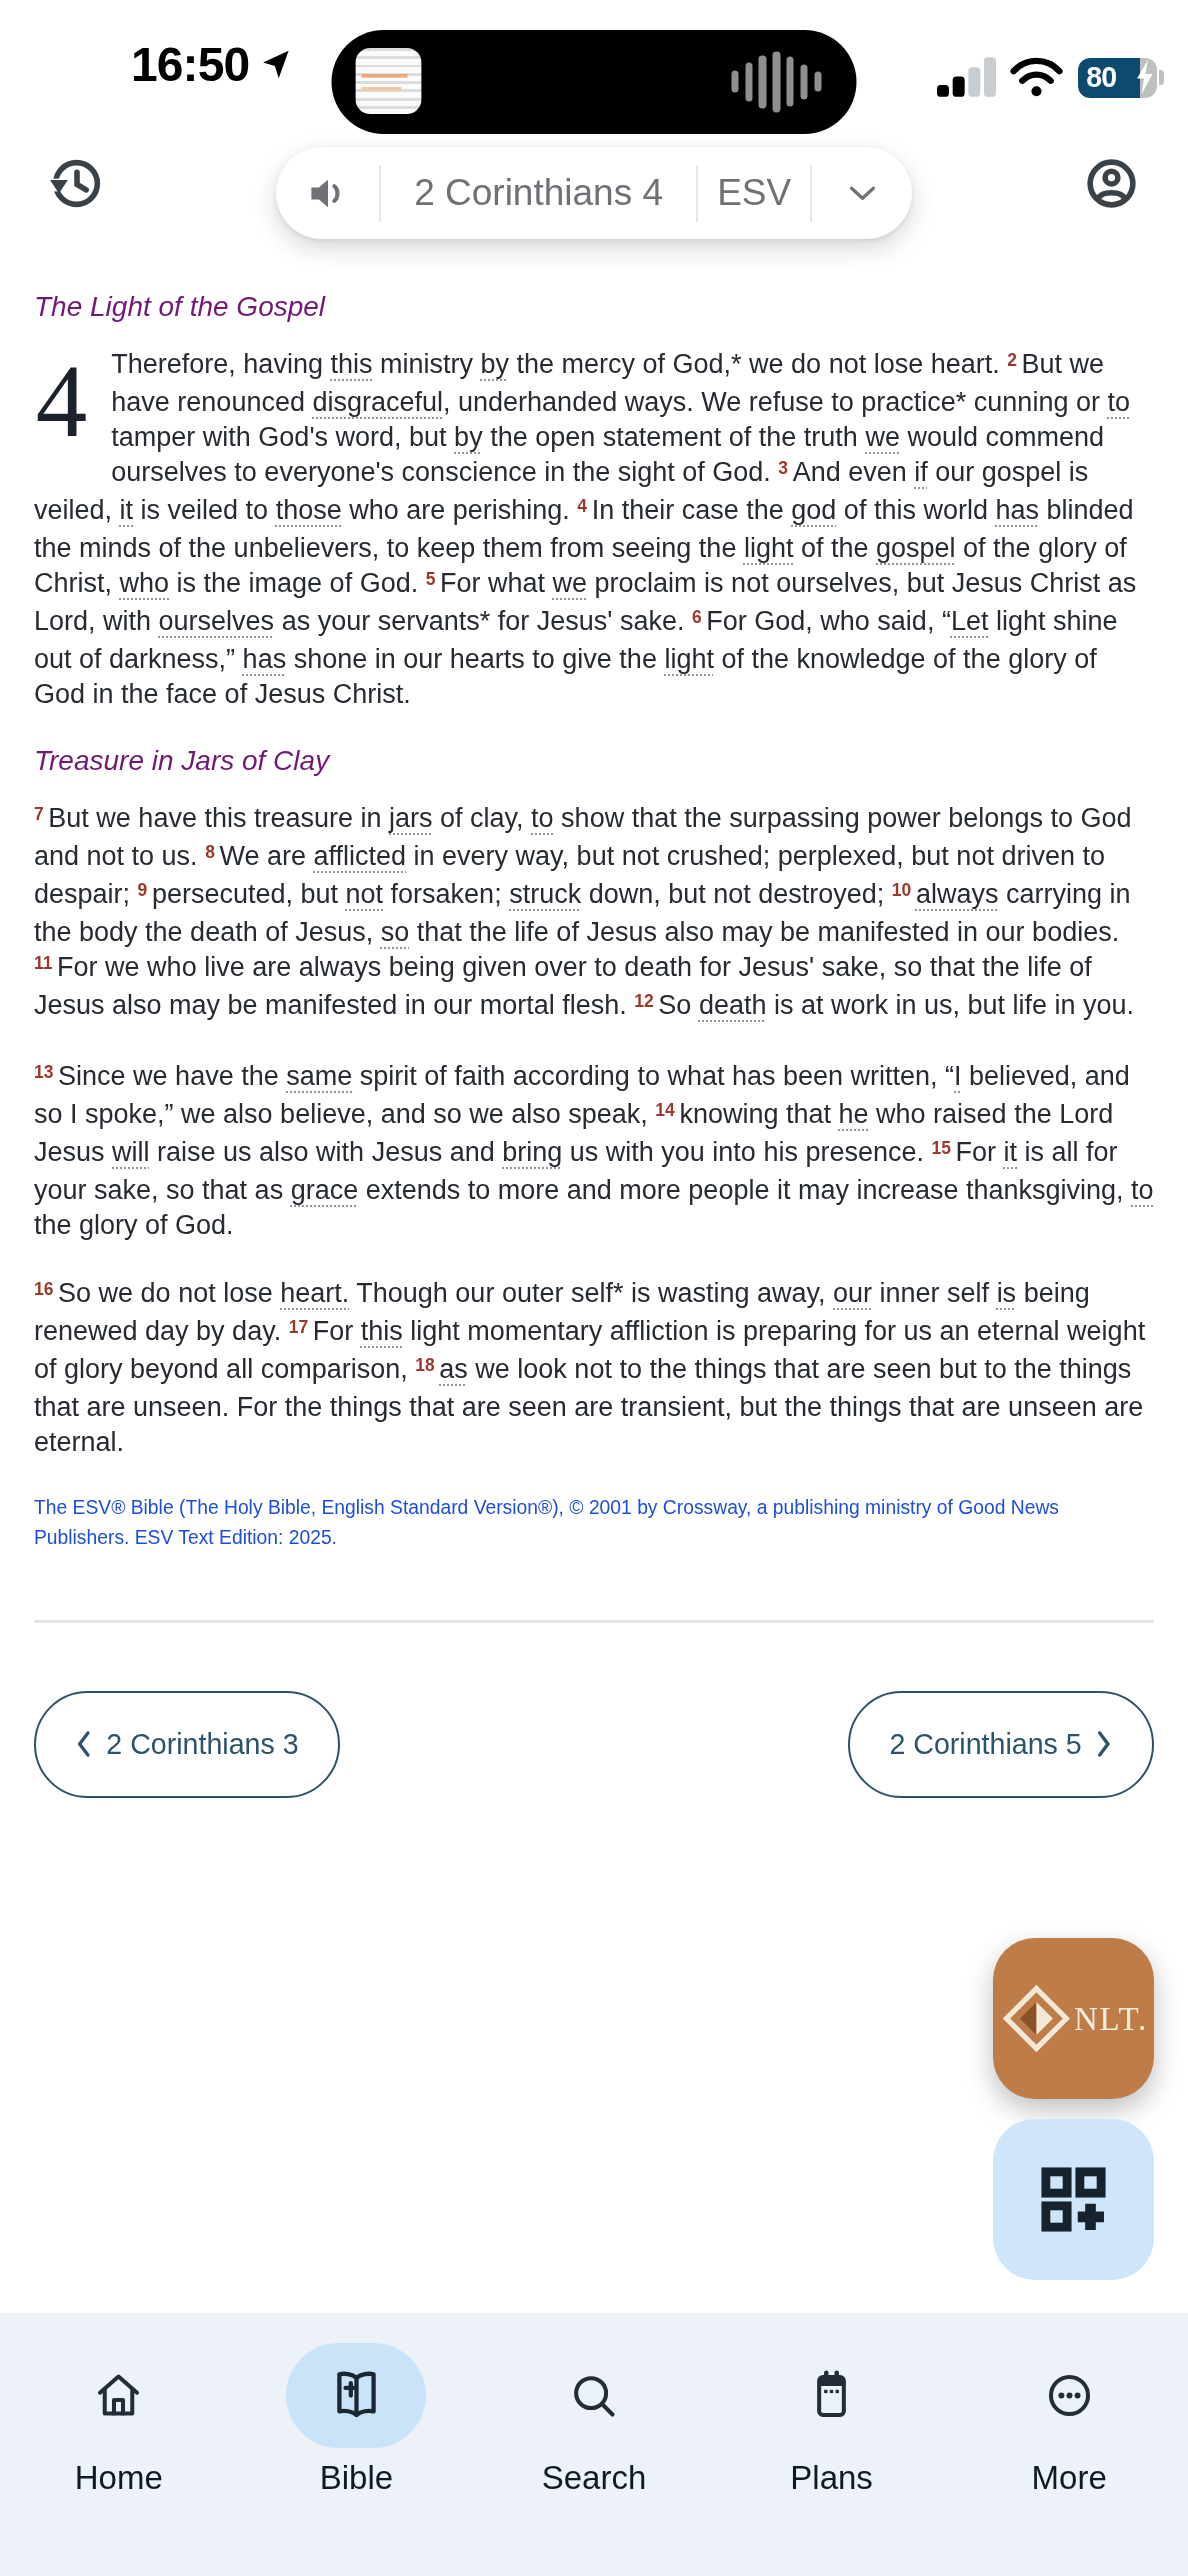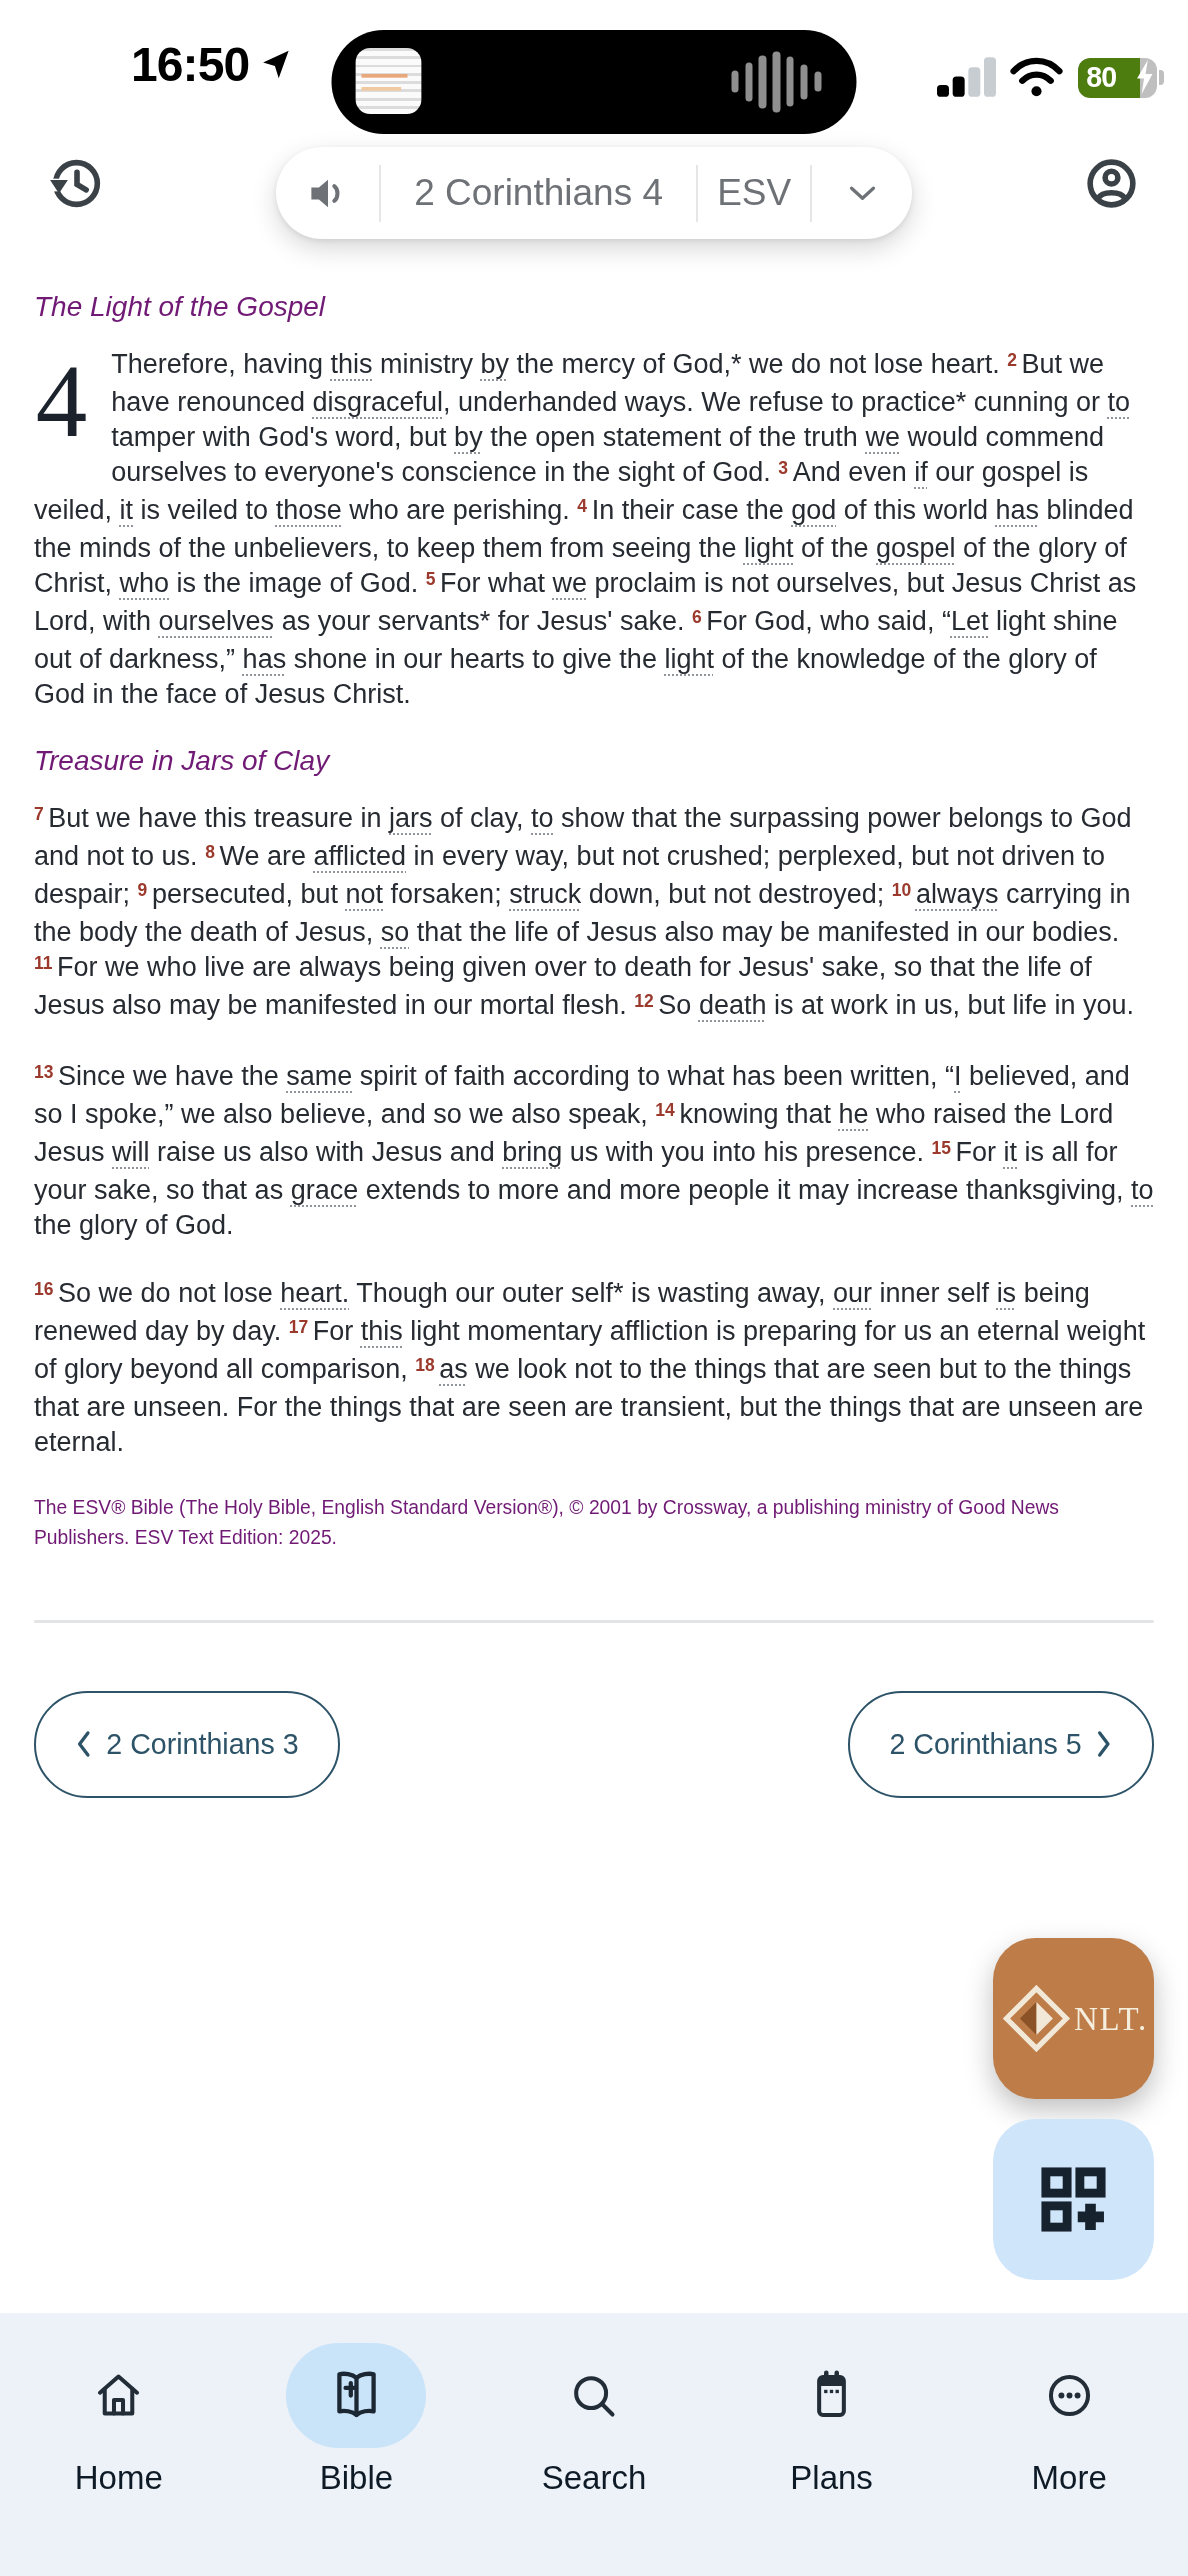--- a/index.html
+++ b/index.html
@@ -16,21 +16,21 @@
     background-image:linear-gradient(#e8a87c,#e8a87c),linear-gradient(#f0c9a0,#f0c9a0),
       repeating-linear-gradient(180deg,#dcdcdc 0 2.8px,#fbfbfb 2.8px 8.3px);
     background-size:70% 3.7px,60% 3.7px,100% 100%;
     background-position:5.5px 26px,5.5px 39px,0 0;
     background-repeat:no-repeat,no-repeat,repeat;}
   .waveform{position:absolute;right:35px;top:50%;transform:translateY(-50%);display:flex;align-items:center;gap:6.4px;}
   .wbar{width:7.4px;border-radius:3.7px;background:#8f8f8f;}
   .status-right{position:absolute;right:31px;top:57px;display:flex;align-items:center;gap:14.7px;}
   .battery{position:relative;width:79px;height:40px;}
   .bat-body{position:absolute;inset:0;background:#bfbfbf;border-radius:12px;overflow:hidden;}
-  .bat-fill{position:absolute;left:0;top:0;bottom:0;width:78%;background:#4d7c0f;border-radius:12px 0 0 12px;
+  .bat-fill{position:absolute;left:0;top:0;bottom:0;width:78%;background:#0c4a6e;border-radius:12px 0 0 12px;
             display:flex;align-items:center;}
   .bat-num{color:#fff;font-size:28.6px;font-weight:700;padding-left:8.3px;letter-spacing:-0.9px;}
   .bat-nub{position:absolute;right:-7.4px;top:12px;width:5.5px;height:15.7px;background:#bfbfbf;border-radius:0 3.7px 3.7px 0;}
   .bat-bolt{position:absolute;right:1.8px;top:2.8px;}
   
   .header{position:relative;height:129px;}
   .icon-btn{position:absolute;top:14.7px;background:none;border:none;padding:0;cursor:pointer;}
   .hist{left:46px;} .prof{left:auto;right:46px;}
   .pill{position:absolute;left:50%;transform:translateX(-50%);top:9.2px;width:636px;height:92px;
         background:#fff;border-radius:46px;box-shadow:0 9.2px 26px rgba(0,0,0,.16),0 1.8px 5.5px rgba(0,0,0,.08);
@@ -41,21 +41,21 @@
   .pill-text{font-size:37px;color:#6e7276;white-space:nowrap;}
   
   .content{padding:0 34px;}
   .section-heading{font-style:italic;font-size:28px;color:#701a75;margin:24px 0 24px;}
   .passage-para{font-size:27px;line-height:35px;margin:0 0 33px;color:#262a31;text-align:left;}
   .dropcap{float:left;font-family:"Liberation Serif",serif;font-size:103px;line-height:100px;
            margin:3.7px 24px 5.5px 1.8px;color:#1b222c;}
   .vnum{color:#9b392c;font-weight:700;font-size:17.5px;position:relative;top:-7.4px;margin-right:4.6px;}
   .xref{text-decoration-line:underline;text-decoration-style:dotted;text-decoration-color:#8f959b;
         text-decoration-thickness:2.3px;text-underline-offset:6.4px;cursor:pointer;}
-  .copyright{font-size:19.3px;line-height:29.5px;color:#701a75;margin:9.2px 0 0;}
+  .copyright{font-size:19.3px;line-height:29.5px;color:#1d4ed8;margin:9.2px 0 0;}
   .divider{height:2.8px;background:#e3e4e6;border-radius:1.8px;margin:68px 0 0;}
   
   .chap-nav{display:flex;justify-content:space-between;padding:0 34px;margin-top:68px;}
   .chap-btn{display:inline-flex;align-items:center;gap:14.7px;height:107px;padding:0 39px;
             border:2.8px solid #2d5368;border-radius:55px;background:#fff;color:#2d5368;
             font-size:28.6px;font-family:"Liberation Sans",sans-serif;cursor:pointer;}
   
   .fab-stack{position:absolute;right:34px;top:1938px;display:flex;flex-direction:column;gap:20px;}
   .fab{width:161px;height:161px;border-radius:42px;border:none;cursor:pointer;
        display:flex;flex-direction:row;align-items:center;justify-content:center;}

